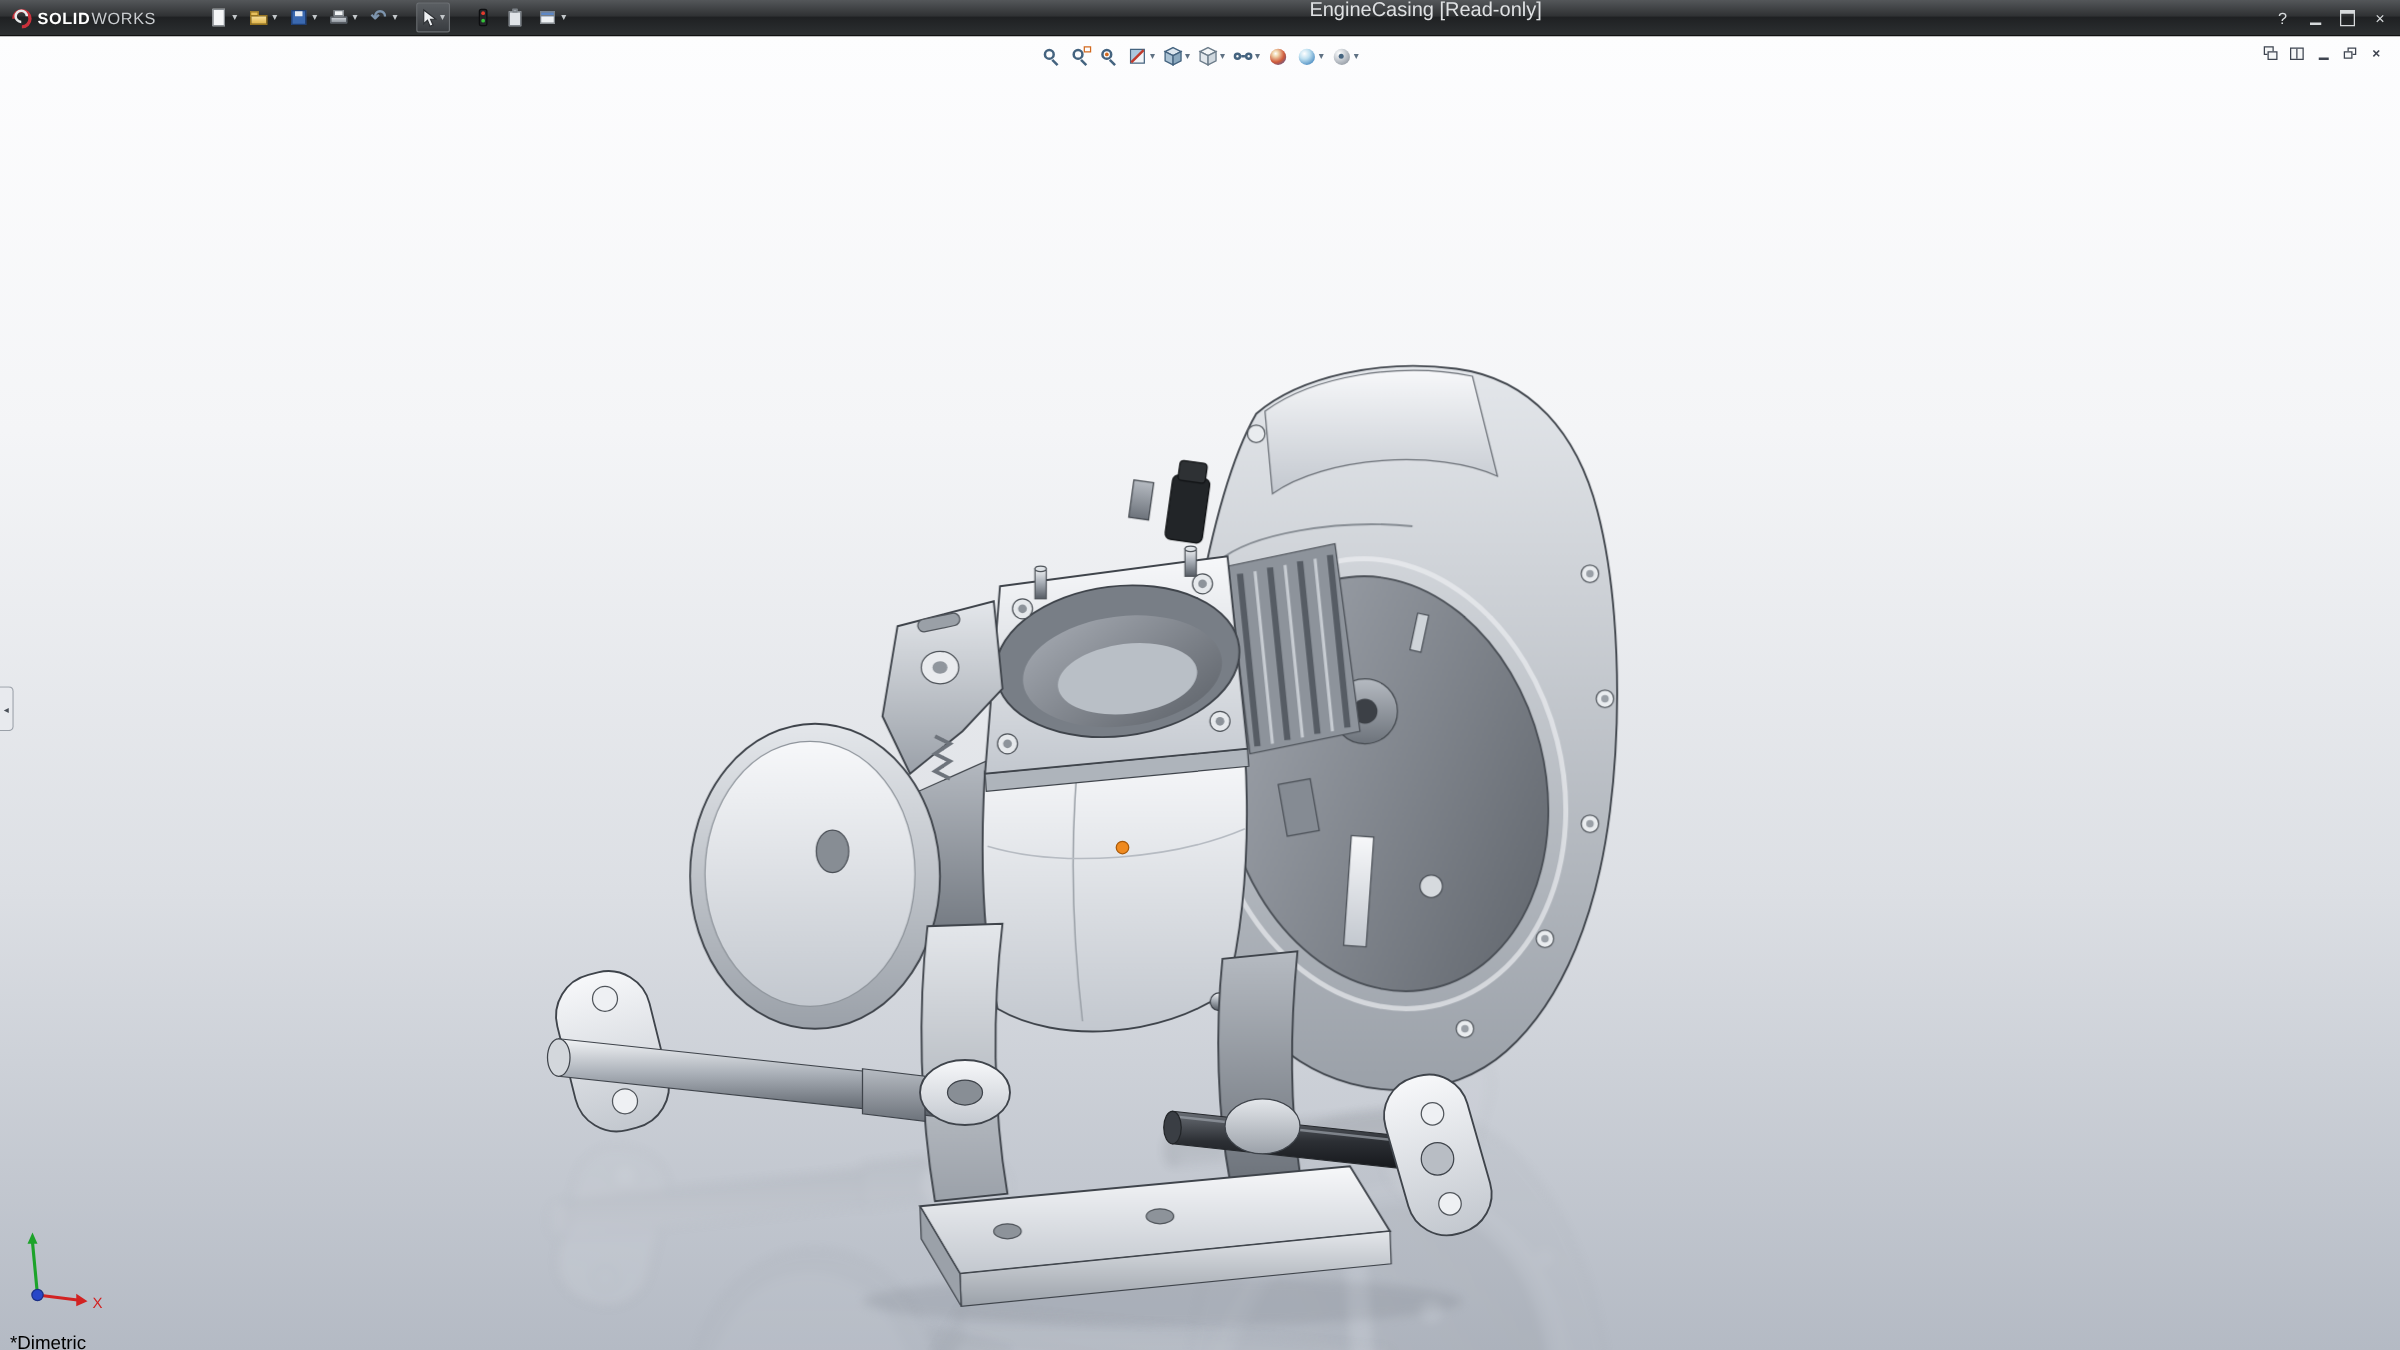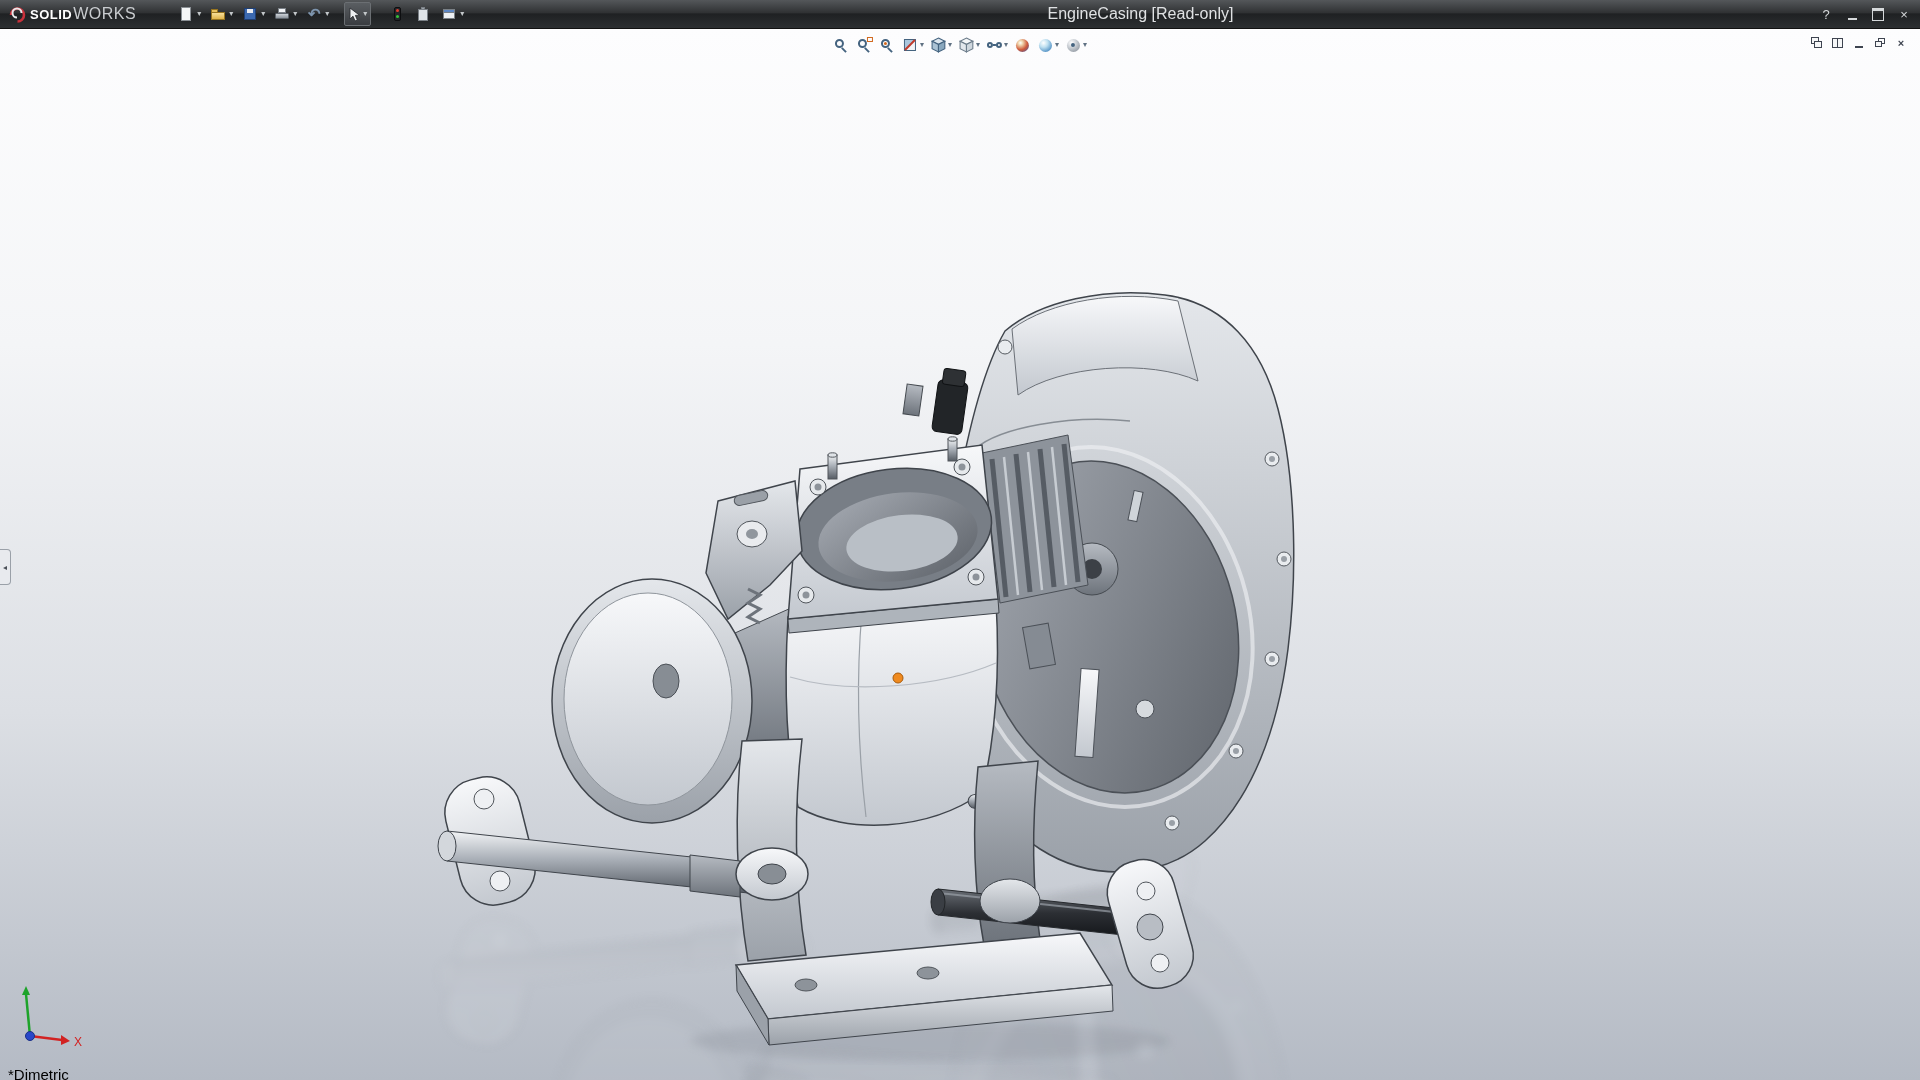--- a/index.html
+++ b/index.html
@@ -3,26 +3,26 @@
 <meta charset="utf-8">
 <style>
   * { margin:0; padding:0; box-sizing:border-box; }
   html,body { width:1920px; height:1080px; overflow:hidden;
     font-family:"Liberation Sans", sans-serif; background:#eceef1; }
 
   
   .titlebar {
     position:absolute; left:0; top:0; width:1920px; height:29px;
     background:linear-gradient(#54575a 0%, #303234 45%, #1f2123 50%, #2c2f31 100%);
-    display:flex; align-items:center; z-index:20;
+    display:flex; z-index:20;
     border-bottom:1px solid #111;
   }
   .brand { display:flex; align-items:center; gap:4px; padding:0 10px 0 8px; }
   .brand-bold { color:#ffffff; font-weight:bold; font-size:13px; letter-spacing:.5px; }
-  .brand-light { color:#c9cccf; font-size:16px; letter-spacing:.5px; margin-left:-3px; }
+  .brand-light { color:#c9cccf; font-size:13px; letter-spacing:.5px; margin-left:-3px; }
   .main-toolbar { display:flex; align-items:center; gap:2px; margin-left:28px; }
   .tb-btn { height:24px; display:flex; align-items:center; gap:1px; padding:0 3px; border-radius:2px; }
   .tb-btn.boxed { border:1px solid #6b6f73; background:linear-gradient(#5a5e62,#393c40); margin-left:10px; }
   .tb-gap { width:10px; }
   .dd { font-size:8px; color:#c3c7ca; line-height:1; padding-left:1px; }
 
   .ic { width:18px; height:18px; position:relative; display:inline-block; }
   .ic::before, .ic::after { content:""; position:absolute; box-sizing:border-box; }
   .ic-new::before  { left:4px; top:2px; width:10px; height:14px; background:#f5f6f7; border:1px solid #8a8f94; }
   .ic-open::before { left:2px; top:7px; width:14px; height:8px; background:linear-gradient(#f7df9a,#e0b44a); border:1px solid #97741f; }

